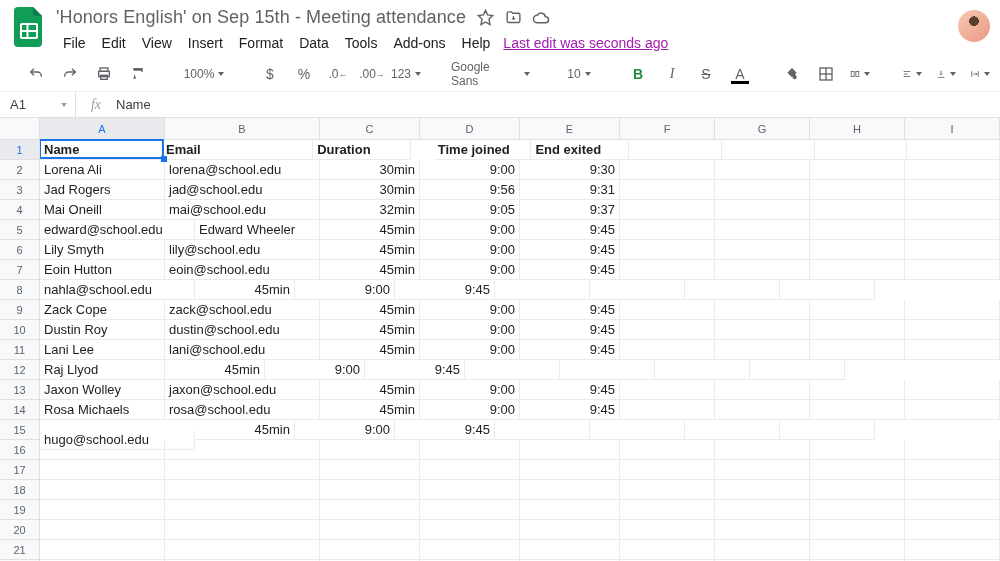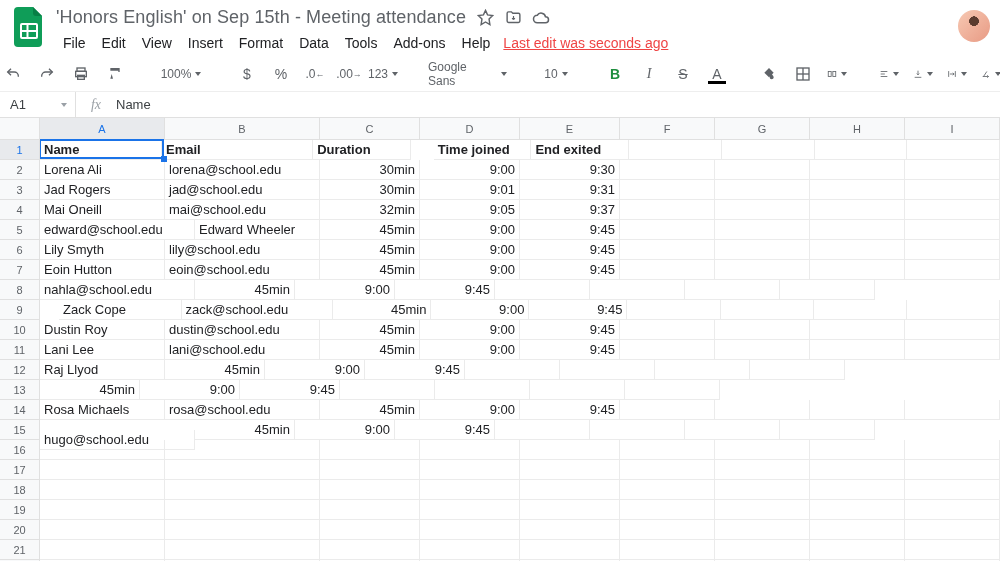--- a/index.html
+++ b/index.html
@@ -53,37 +53,37 @@
     margin-top: 2px;
   }
   .menu-item {
     font-size: 14px;
     color:#202124;
     padding: 3px 7px;
     border-radius: 3px;
   }
   .menu-status {
     font-size: 14px;
-    color:#ef4444;
+    color:#a21caf;
     text-decoration: underline;
     padding-left: 4px;
   }
   .avatar {
     width: 32px; height:32px; border-radius:50%;
     background: linear-gradient(135deg,#f7c9b3,#e89a84);
     margin-top:4px;
     background-image: radial-gradient(circle at 50% 35%, #5b3b2e 0 18%, transparent 19%), linear-gradient(135deg,#f7c9b3,#e89a84);
   }
 
   
   .toolbar {
     display:flex;
     align-items:center;
     height: 36px;
-    padding: 0 0;
+    padding: 0 23px;
     border-bottom: 1px solid #eee;
     gap: 8px;
   }
   .tbtn {
     min-width: 26px;
     height: 26px;
     display:flex; align-items:center; justify-content:center;
     color:#5f6368;
     font-size: 14px;
     border-radius:3px;
@@ -450,21 +450,21 @@
             <div class="cell num" style="width: 100px;">9:30</div>
             <div class="cell" style="width: 95px;"></div>
             <div class="cell" style="width: 95px;"></div>
             <div class="cell" style="width: 95px;"></div>
             <div class="cell" style="width: 95px;"></div>
           </div>
           <div class="row">
             <div class="cell" style="width: 125px;">Jad Rogers</div>
             <div class="cell" style="width: 155px;">jad@school.edu</div>
             <div class="cell num" style="width: 100px;">30min</div>
-            <div class="cell num" style="width: 100px;">9:01</div>
+            <div class="cell num" style="width: 100px;">9:56</div>
             <div class="cell num" style="width: 100px;">9:31</div>
             <div class="cell" style="width: 95px;"></div>
             <div class="cell" style="width: 95px;"></div>
             <div class="cell" style="width: 95px;"></div>
             <div class="cell" style="width: 95px;"></div>
           </div>
           <div class="row">
             <div class="cell" style="width: 125px;">Mai Oneill</div>
             <div class="cell" style="width: 155px;">mai@school.edu</div>
             <div class="cell num" style="width: 100px;">32min</div>
@@ -512,21 +512,21 @@
             <div class="cell" style="width: 155px;">nahla@school.edu</div>
             <div class="cell num" style="width: 100px;">45min</div>
             <div class="cell num" style="width: 100px;">9:00</div>
             <div class="cell num" style="width: 100px;">9:45</div>
             <div class="cell" style="width: 95px;"></div>
             <div class="cell" style="width: 95px;"></div>
             <div class="cell" style="width: 95px;"></div>
             <div class="cell" style="width: 95px;"></div>
           </div>
           <div class="row">
-            <div class="cell" style="width: 125px; margin-left: 19px;">Zack Cope</div>
+            <div class="cell" style="width: 125px;">Zack Cope</div>
             <div class="cell" style="width: 155px;">zack@school.edu</div>
             <div class="cell num" style="width: 100px;">45min</div>
             <div class="cell num" style="width: 100px;">9:00</div>
             <div class="cell num" style="width: 100px;">9:45</div>
             <div class="cell" style="width: 95px;"></div>
             <div class="cell" style="width: 95px;"></div>
             <div class="cell" style="width: 95px;"></div>
             <div class="cell" style="width: 95px;"></div>
           </div>
           <div class="row">
@@ -555,20 +555,22 @@
             <div class="cell" style="width: 125px;">Raj Llyod</div>
             <div class="cell num" style="width: 100px;">45min</div>
             <div class="cell num" style="width: 100px;">9:00</div>
             <div class="cell num" style="width: 100px;">9:45</div>
             <div class="cell" style="width: 95px;"></div>
             <div class="cell" style="width: 95px;"></div>
             <div class="cell" style="width: 95px;"></div>
             <div class="cell" style="width: 95px;"></div>
           </div>
           <div class="row">
+            <div class="cell" style="width: 125px;">Jaxon Wolley</div>
+            <div class="cell" style="width: 155px;">jaxon@school.edu</div>
             <div class="cell num" style="width: 100px;">45min</div>
             <div class="cell num" style="width: 100px;">9:00</div>
             <div class="cell num" style="width: 100px;">9:45</div>
             <div class="cell" style="width: 95px;"></div>
             <div class="cell" style="width: 95px;"></div>
             <div class="cell" style="width: 95px;"></div>
             <div class="cell" style="width: 95px;"></div>
           </div>
           <div class="row">
             <div class="cell" style="width: 125px;">Rosa Michaels</div>

